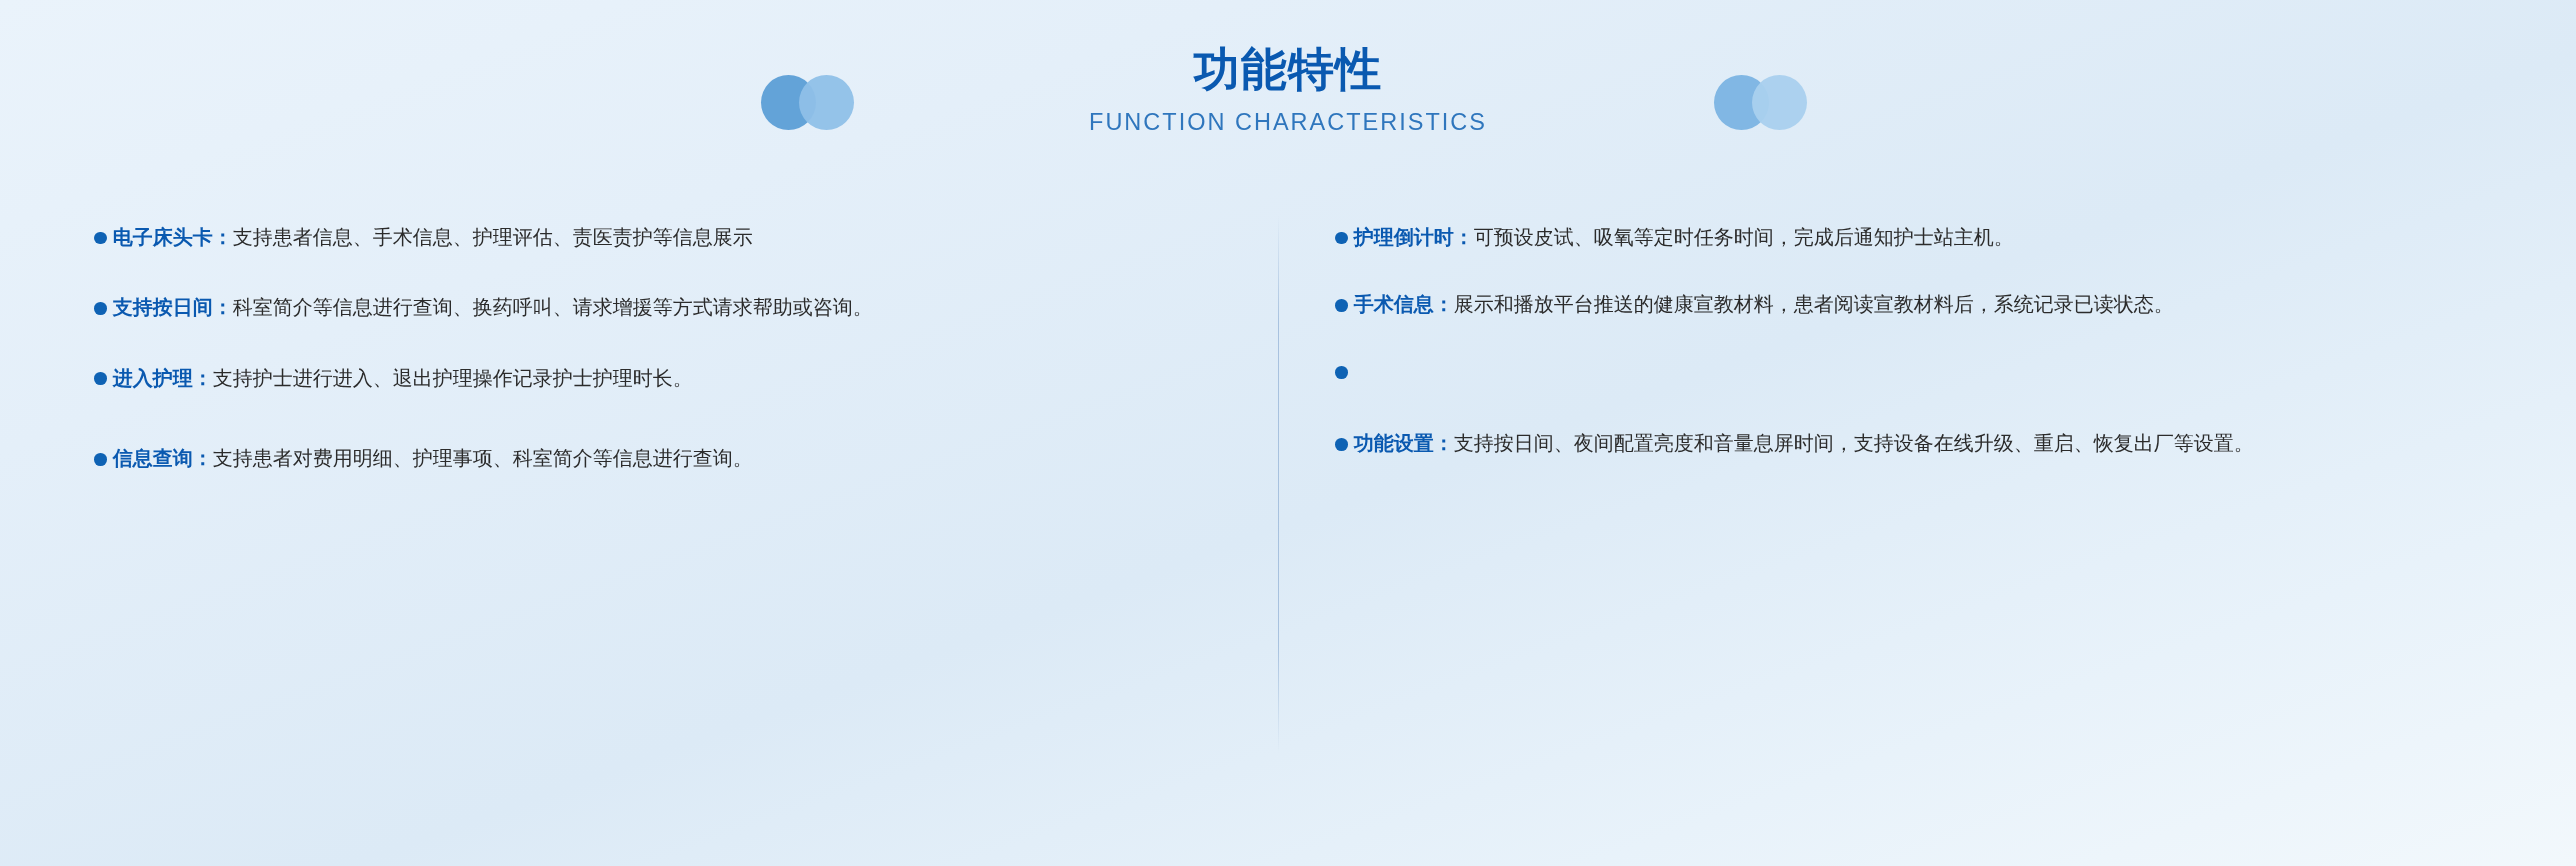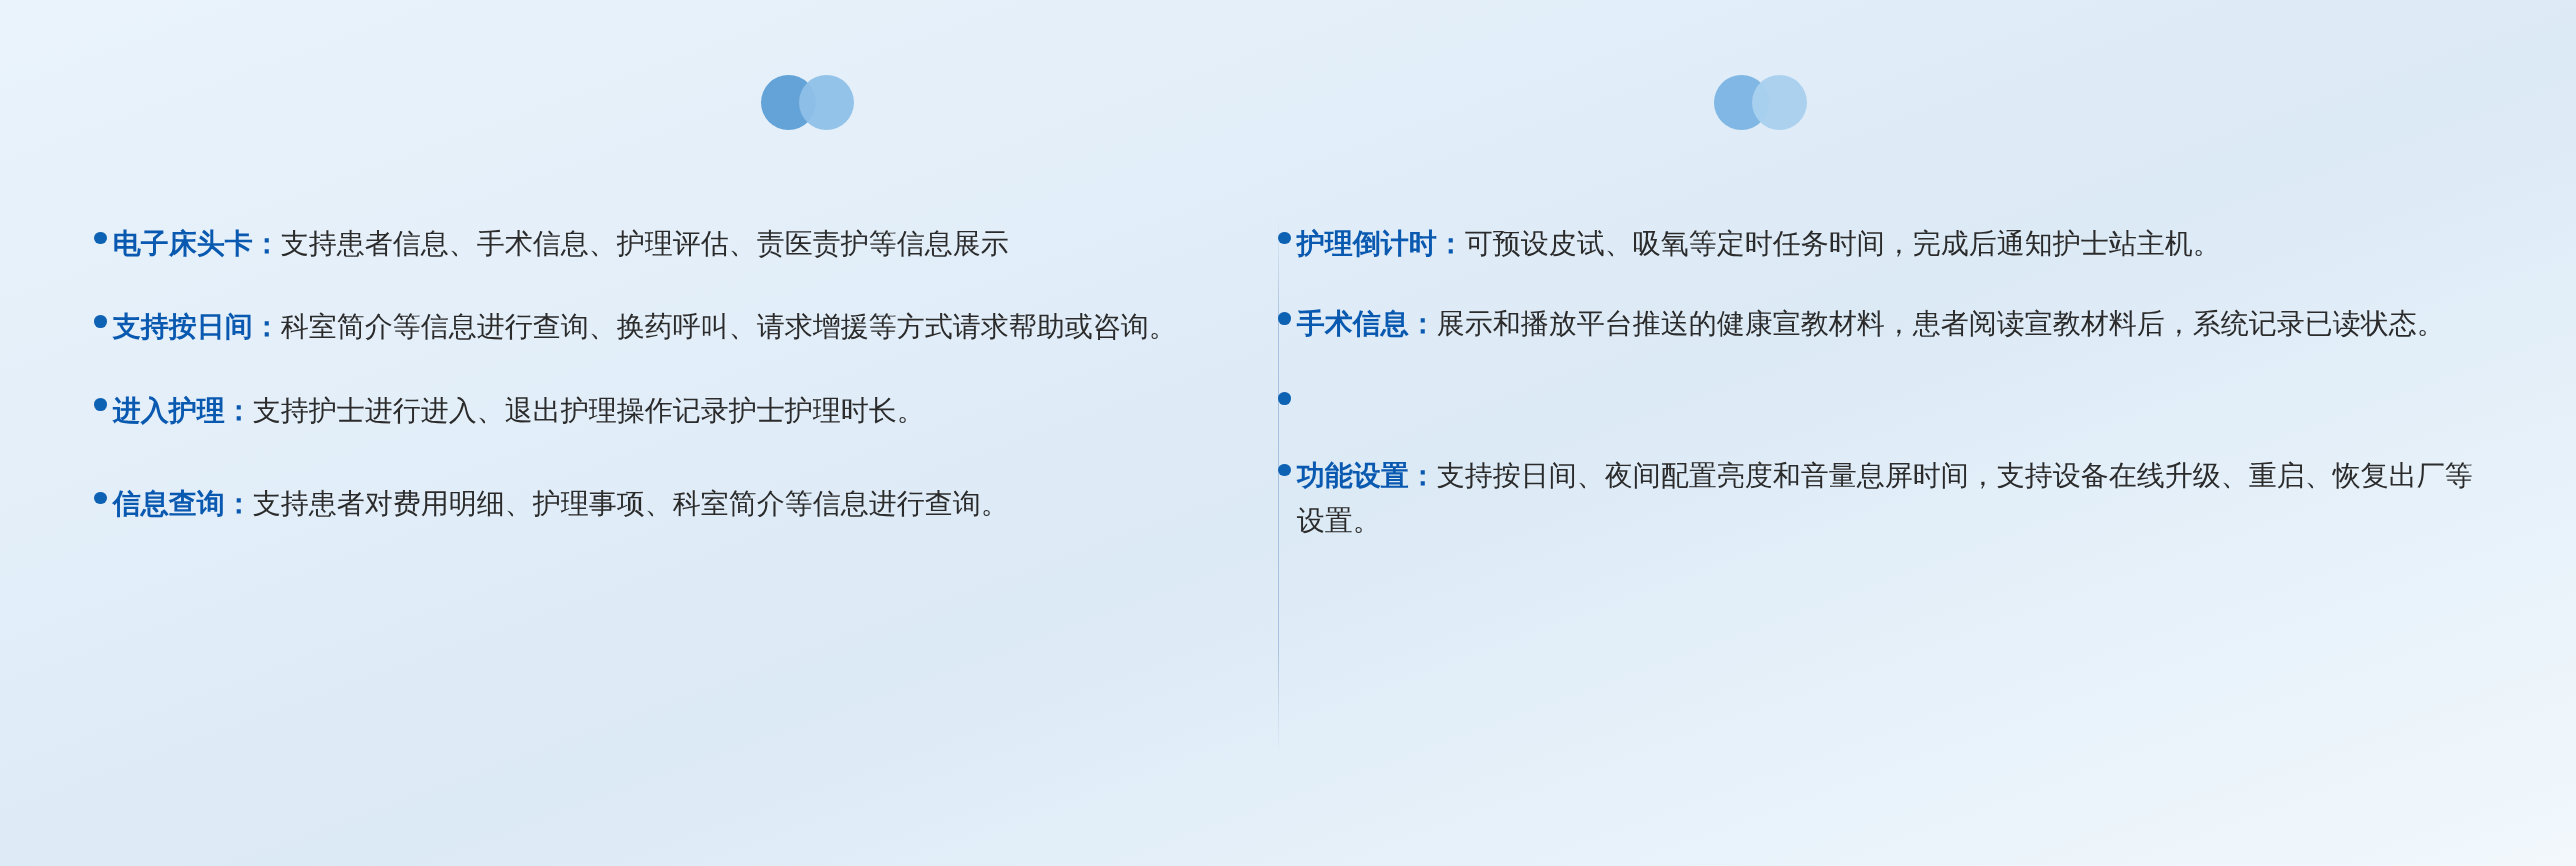--- a/index.html
+++ b/index.html
@@ -94,20 +94,21 @@
   .col {
     box-sizing: border-box;
   }
   .col-left {
     width: 1278px;
     padding-left: 94px;
     padding-right: 40px;
   }
   .col-right {
     width: 1298px;
+    padding-left: 57px;
     padding-right: 81px;
   }
   .divider {
     position: absolute;
     left: 1278px;
     top: 216px;
     width: 0.7px;
     height: 537px;
     background: linear-gradient(to bottom, rgba(160,190,220,0), rgba(150,180,215,.75) 20%, rgba(150,180,215,.75) 80%, rgba(160,190,220,0));
   }
@@ -122,21 +123,21 @@
   .bullet {
     flex: 0 0 auto;
     width: 12.7px;
     height: 12.7px;
     border-radius: 50%;
     background: #0e62b4;
     margin-top: 10.7px;
     margin-right: 6px;
   }
   .item-text {
-    font-size: 28px;
+    font-size: 20px;
     line-height: 1.62;
     color: #2b2b2b;
     font-family: "DejaVu Sans", "Liberation Sans", sans-serif;
   }
   .item-term {
     color: #0a59b0;
     font-weight: bold;
   }
   .col-right .item-text { text-indent: 0; }
   .col-right .item { margin-bottom: 35px; }
@@ -149,20 +150,26 @@
 
   <div class="deco left">
     <span class="c c1"></span>
     <span class="c c2"></span>
   </div>
   <div class="deco right">
     <span class="c c1"></span>
     <span class="c c2"></span>
   </div>
 
+  <div class="header">
+    <div class="header-center">
+      <div class="title-cn">功能特性</div>
+      <div class="title-en">FUNCTION CHARACTERISTICS</div>
+    </div>
+  </div>
 
   <div class="divider"></div>
 
   <div class="columns">
 
     <div class="col col-left">
 
       <div class="item">
         <span class="bullet"></span>
         <div class="item-text">

